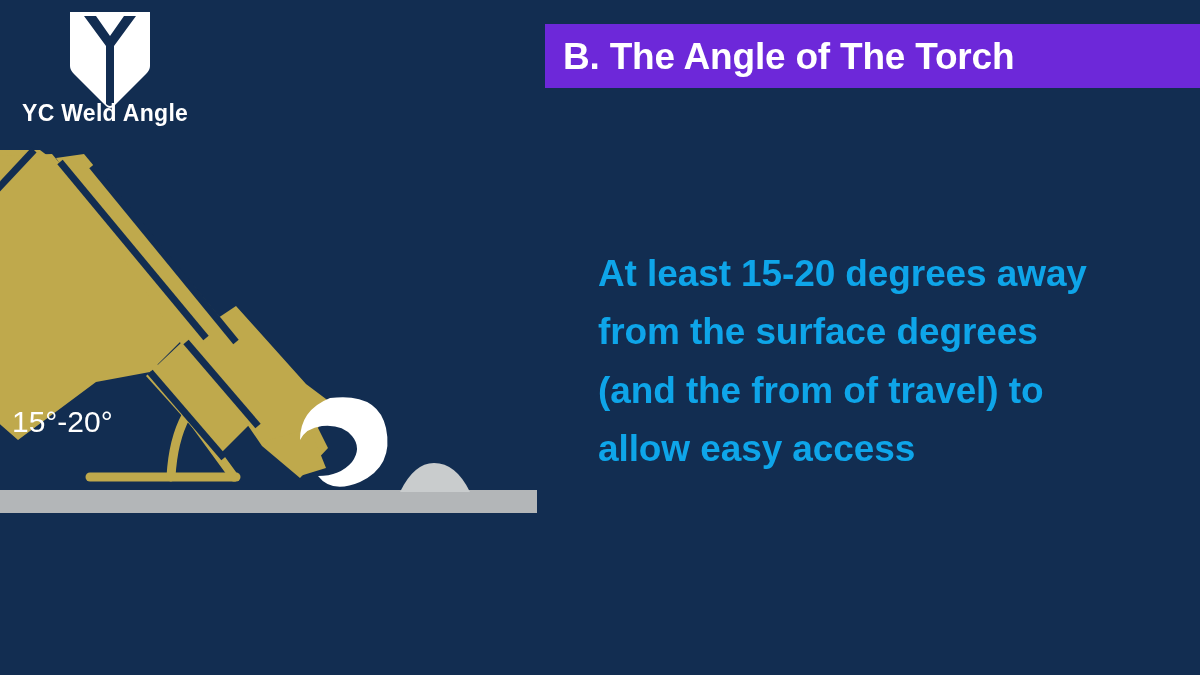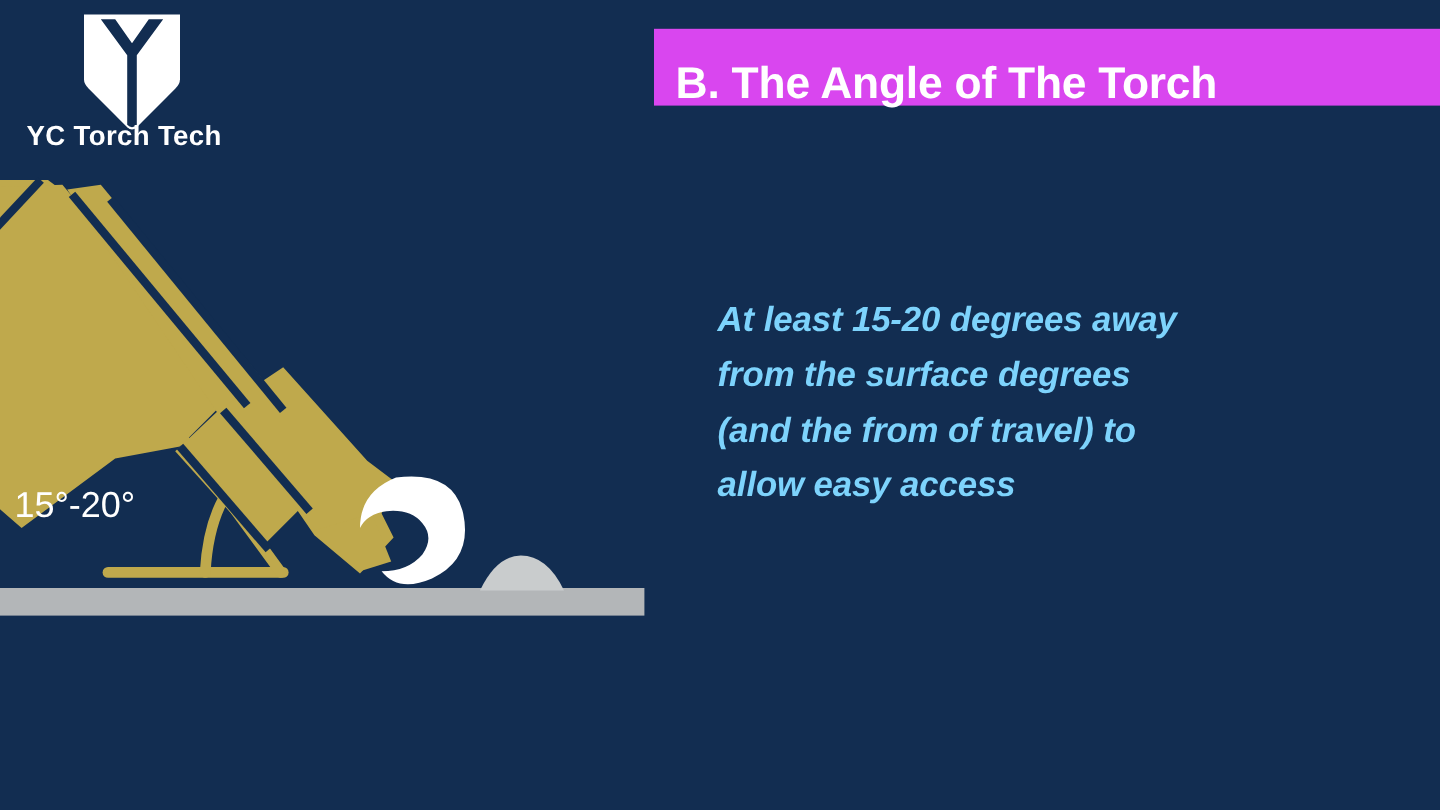--- a/index.html
+++ b/index.html
@@ -43,47 +43,46 @@
     white-space: nowrap;
   }
 
   
   #title-banner {
     position: absolute;
     left: 545px;
     top: 24px;
     width: 655px;
     height: 64px;
-    background: #d946ef;
+    background: #6d28d9;
     display: flex;
-    align-items: flex-end;
+    align-items: center;
     box-sizing: border-box;
     padding-left: 18px;
   }
   #title-text {
     color: #ffffff;
     font-size: 37px;
     font-weight: bold;
     letter-spacing: -0.2px;
     white-space: nowrap;
     line-height: 1;
   }
 
   
   #body-copy {
     position: absolute;
     left: 598px;
     top: 245px;
     width: 560px;
-    color: #7dd3fc;
-    font-size: 29px;
+    color: #0ea5e9;
+    font-size: 37px;
     font-weight: bold;
     line-height: 1.58;
     letter-spacing: -0.1px;
-    font-style: italic;
   }
   #body-copy div { white-space: nowrap; }
 
   
   #illustration {
     position: absolute;
     left: 0;
     top: 110px;
     width: 600px;
     height: 430px;
@@ -110,21 +109,21 @@
 
     <div id="logo-mark">
       <svg width="88" height="102" viewBox="0 0 88 102" xmlns="http://www.w3.org/2000/svg">
 
         <path d="M4 4 H84 V58 Q84 62 80 66 L48 98 Q44 102 40 98 L8 66 Q4 62 4 58 Z" fill="#ffffff"></path>
 
         <path d="M18 8 L40 38 L40 96 Q44 100 48 96 L48 38 L70 8 L58 8 L44 28 L30 8 Z" fill="#122d51"></path>
       </svg>
     </div>
 
-    <div id="brand-name">YC Torch Tech</div>
+    <div id="brand-name">YC Weld Angle</div>
   </div>
 
   <div id="title-banner">
     <div id="title-text">B. The Angle of The Torch</div>
   </div>
 
   <div id="body-copy">
     <div>At least 15-20 degrees away</div>
     <div>from the surface degrees</div>
     <div>(and the from of travel) to</div>

